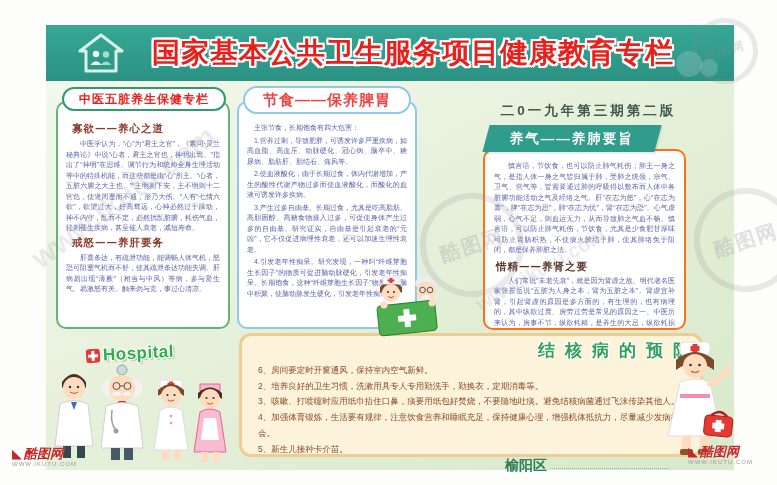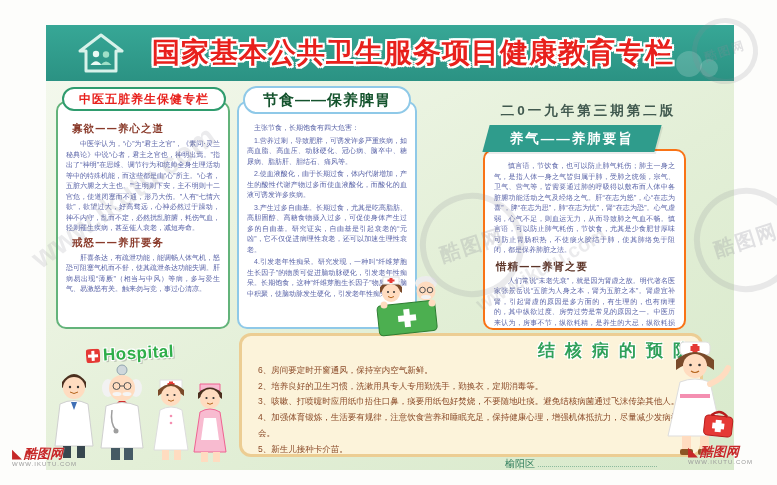--- a/index.html
+++ b/index.html
@@ -32,21 +32,21 @@
   .left-title{position:absolute;left:62px;top:87px;width:164px;height:24px;background:#fff;
               border:2px solid #2f9c6e;border-radius:13px;z-index:3;display:flex;align-items:center;
               justify-content:center;color:#e8201c;font-weight:bold;font-size:12px;letter-spacing:1px;box-sizing:border-box;}
   .sec-title{font-family:"DejaVu Serif","Liberation Serif",serif;font-weight:bold;color:#8a3b2b;
              font-size:10.5px;letter-spacing:1px;margin:2px 0 3px 6px;}
 
   
   .mid-panel{left:237px;top:101px;width:180px;height:228px;border:2px solid #8fc9e8;padding:20px 8px 4px;}
   .mid-title{position:absolute;left:243px;top:86px;width:168px;height:28px;background:#fff;
              border:2px solid #8fc9e8;border-radius:14px;z-index:3;display:flex;align-items:center;
-             justify-content:center;color:#14532d;font-weight:bold;font-size:15px;letter-spacing:1px;box-sizing:border-box;}
+             justify-content:center;color:#ef4444;font-weight:bold;font-size:15px;letter-spacing:1px;box-sizing:border-box;}
 
   
   .issue-date{position:absolute;left:466px;top:102px;width:245px;text-align:center;
               color:#41594f;font-size:13.5px;font-weight:600;letter-spacing:3px;z-index:2;}
   .banner{position:absolute;left:486px;top:125px;width:172px;height:27px;background:#2f9c8c;
           transform:skewX(-15deg);z-index:3;display:flex;align-items:center;justify-content:center;
           box-shadow:2px 2px 0 rgba(0,0,0,.08);}
   .banner span{transform:skewX(15deg);color:#fff;font-weight:bold;font-size:13.5px;letter-spacing:2px;}
   .right-panel{left:483px;top:149px;width:203px;height:181px;border:2px solid #f97316;padding:10px 9px 4px;}
   .right-sec-title{font-family:"DejaVu Serif","Liberation Serif",serif;font-weight:bold;color:#5c3326;
@@ -62,21 +62,21 @@
   
   .hospital{position:absolute;left:86px;top:344px;z-index:3;transform:rotate(-3deg);display:flex;align-items:center;gap:3px;}
   .hospital-word{font-size:17px;font-weight:800;color:#2fae4a;letter-spacing:0.5px;
      text-shadow:-1px -1px 0 #fff,1px -1px 0 #fff,-1px 1px 0 #fff,1px 1px 0 #fff,2px 2px 0 rgba(60,60,60,.25);}
 
   
   .cartoon{position:absolute;z-index:4;}
 
   
   .footer-line{position:absolute;left:505px;top:457px;width:228px;display:flex;align-items:center;gap:2px;z-index:3;}
-  .footer-district{font-size:10px;font-weight:normal;color:#2e7d5b;}
+  .footer-district{font-size:14px;font-weight:bold;color:#2e7d5b;}
   .footer-illegible{font-size:7px;color:#3f8a6e;letter-spacing:-1px;filter:blur(0.6px);white-space:nowrap;overflow:hidden;max-width:180px;}
 
   
   .wm{position:absolute;z-index:6;pointer-events:none;}
   .wm-diag{font-weight:bold;color:rgba(130,130,140,.16);white-space:nowrap;}
   .wm1{left:14px;top:180px;font-size:30px;transform:rotate(-36deg);}
   .wm2{left:468px;top:258px;font-size:20px;transform:rotate(-30deg);}
   .stamp{border:6px solid rgba(140,140,150,.18);border-radius:50%;display:flex;align-items:center;
          justify-content:center;transform:rotate(-18deg);}
   .stamp span{color:rgba(140,140,150,.25);font-weight:bold;font-size:20px;letter-spacing:2px;}

